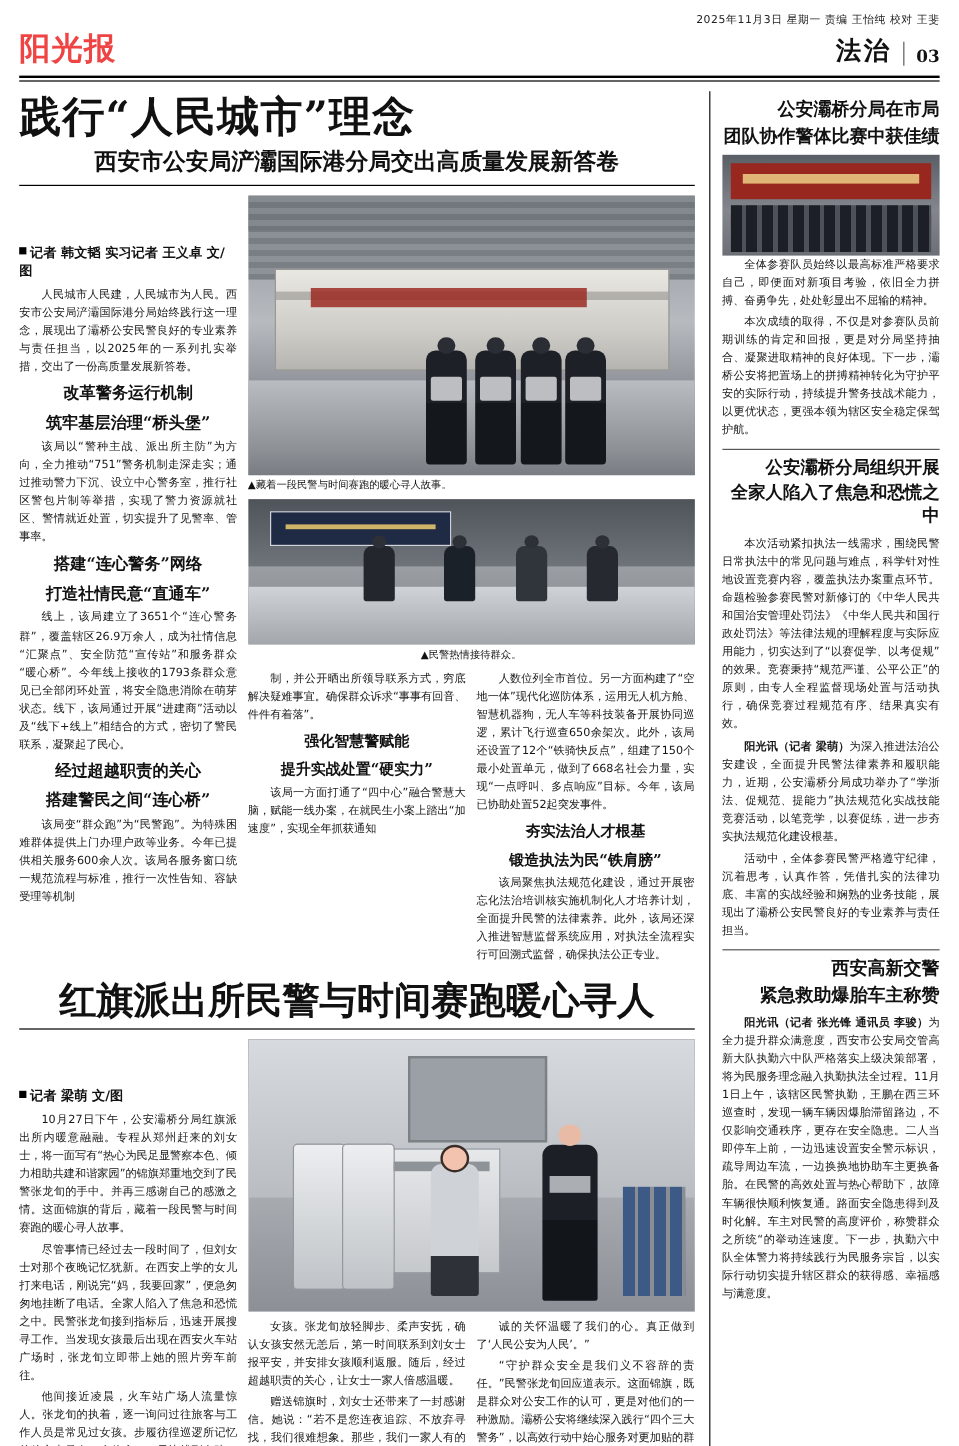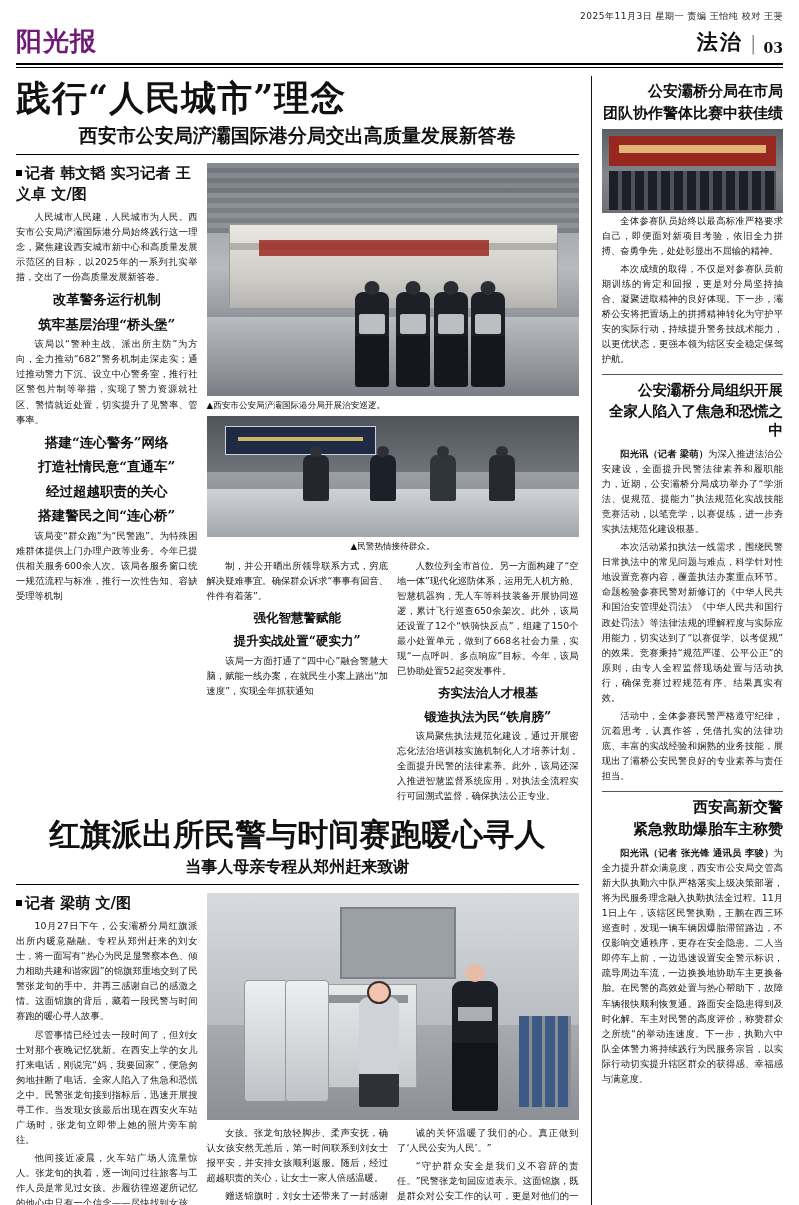--- a/index.html
+++ b/index.html
@@ -21,21 +21,21 @@
     display:flex;
     align-items:flex-end;
     justify-content:space-between;
     padding-bottom:4px;
   }
   .logo{
     font-family:"DejaVu Serif","Liberation Serif",serif;
     font-size:26px;
     font-weight:bold;
     letter-spacing:1px;
-    color:#701a75;
+    color:#ef4444;
     line-height:1;
     padding-bottom:2px;
   }
   .masthead-right{
     text-align:right;
     flex:1;
     padding-left:30px;
   }
   .masthead-meta{
     font-size:9px;
@@ -101,24 +101,25 @@
   }
   .hr-under-head{border-top:1px solid #000;margin:4px 0 8px 0;}
 
   
   .cols3{
     display:flex;
     gap:9px;
   }
   .col{flex:1;}
   .byline{
-    font-size:15px;
+    font-size:11px;
     font-weight:bold;
     margin-bottom:4px;
     line-height:1.4;
+    margin-top:40px;
   }
   .byline .sq{
     display:inline-block;
     width:6px;height:6px;
     background:#000;
     margin-right:3px;
     vertical-align:2px;
   }
   p.txt{
     font-size:9.3px;
@@ -374,46 +375,47 @@
       <div class="headline-main">践行“人民城市”理念</div>
       <div class="headline-sub">西安市公安局浐灞国际港分局交出高质量发展新答卷</div>
       <div class="hr-under-head"></div>
 
       <div class="cols3">
 
         <div class="col">
           <div class="byline">
             <span class="sq"></span><span>记者 韩文韬 实习记者 王义卓 文/图</span>
           </div>
-          <p class="txt">人民城市人民建，人民城市为人民。西安市公安局浐灞国际港分局始终践行这一理念，聚焦建设西安城市新中心和高质量发展示范区的目标，以2025年的一系列扎实举措，交出了一份高质量发展新答卷。</p>
+          <p class="txt">人民城市人民建，人民城市为人民。西安市公安局浐灞国际港分局始终践行这一理念，展现出了灞桥公安民警良好的专业素养与责任担当，以2025年的一系列扎实举措，交出了一份高质量发展新答卷。</p>
 
           <h4 class="subhead">改革警务运行机制</h4>
           <h4 class="subhead">筑牢基层治理“桥头堡”</h4>
-          <p class="txt">该局以“警种主战、派出所主防”为方向，全力推动“682”警务机制走深走实；通过推动警力下沉、设立中心警务室，推行社区警包片制等举措，实现了警力资源就社区、警情就近处置，切实提升了见警率、管事率。</p>
+          <p class="txt">该局以“警种主战、派出所主防”为方向，全力推动“751”警务机制走深走实；通过推动警力下沉、设立中心警务室，推行社区警包片制等举措，实现了警力资源就社区、警情就近处置，切实提升了见警率、管事率。</p>
 
           <h4 class="subhead">搭建“连心警务”网络</h4>
           <h4 class="subhead">打造社情民意“直通车”</h4>
+          <p class="txt">线上，该局建立了3651个“连心警务群”，覆盖辖区26.9万余人，成为社情信息“汇聚点”、安全防范“宣传站”和服务群众“暖心桥”。今年线上接收的1793条群众意见已全部闭环处置，将安全隐患消除在萌芽状态。线下，该局通过开展“进建商”活动以及“线下+线上”相结合的方式，密切了警民联系，凝聚起了民心。</p>
 
           <h4 class="subhead">经过超越职责的关心</h4>
           <h4 class="subhead">搭建警民之间“连心桥”</h4>
           <p class="txt">该局变“群众跑”为“民警跑”。为特殊困难群体提供上门办理户政等业务。今年已提供相关服务600余人次。该局各服务窗口统一规范流程与标准，推行一次性告知、容缺受理等机制</p>
         </div>
 
         <div class="col" style="flex:2.05">
           <div class="photo ph-hall">
             <div class="ceiling"></div>
             <div class="bldg"></div>
             <div class="banner"></div>
             <div class="floor"></div>
             <div class="cop c1"></div>
             <div class="cop c2"></div>
             <div class="cop c3"></div>
             <div class="cop c4"></div>
           </div>
-          <div class="cap">▲西安市公安局浐灞国际港分局开展治安巡逻。</div>
+          <div class="cap">▲藏着一段民警与时间赛跑的暖心寻人故事。</div>
 
           <div class="photo ph-desk">
             <div class="wall"></div>
             <div class="sign"></div>
             <div class="counter"></div>
             <div class="p pa"></div>
             <div class="p pb"></div>
             <div class="p pc"></div>
             <div class="p pd"></div>
           </div>
@@ -430,21 +432,20 @@
               <p class="txt">人数位列全市首位。另一方面构建了“空地一体”现代化巡防体系，运用无人机方舱、智慧机器狗，无人车等科技装备开展协同巡逻，累计飞行巡查650余架次。此外，该局还设置了12个“铁骑快反点”，组建了150个最小处置单元，做到了668名社会力量，实现“一点呼叫、多点响应”目标。今年，该局已协助处置52起突发事件。</p>
               <h4 class="subhead small">夯实法治人才根基</h4>
               <h4 class="subhead small">锻造执法为民“铁肩膀”</h4>
               <p class="txt">该局聚焦执法规范化建设，通过开展密忘化法治培训核实施机制化人才培养计划，全面提升民警的法律素养。此外，该局还深入推进智慧监督系统应用，对执法全流程实行可回溯式监督，确保执法公正专业。</p>
             </div>
           </div>
         </div>
       </div>
 
       <div class="feature-head">红旗派出所民警与时间赛跑暖心寻人</div>
-      <div class="feature-sub">当事人母亲专程从郑州赶来致谢</div>
       <div class="hr-feature"></div>
 
       <div class="cols3">
         <div class="col">
           <div class="byline">
             <span class="sq"></span><span>记者 梁萌 文/图</span>
           </div>
           <p class="txt">10月27日下午，公安灞桥分局红旗派出所内暖意融融。专程从郑州赶来的刘女士，将一面写有“热心为民足显警察本色、倾力相助共建和谐家园”的锦旗郑重地交到了民警张龙旬的手中。并再三感谢自己的感激之情。这面锦旗的背后，藏着一段民警与时间赛跑的暖心寻人故事。</p>
           <p class="txt">尽管事情已经过去一段时间了，但刘女士对那个夜晚记忆犹新。在西安上学的女儿打来电话，刚说完“妈，我要回家”，便急匆匆地挂断了电话。全家人陷入了焦急和恐慌之中。民警张龙旬接到指标后，迅速开展搜寻工作。当发现女孩最后出现在西安火车站广场时，张龙旬立即带上她的照片旁车前往。</p>
           <p class="txt">他间接近凌晨，火车站广场人流量惊人。张龙旬的执着，逐一询问过往旅客与工作人员是常见过女孩。步履彷徨巡逻所记忆的他心中只有一个信念——尽快找到女孩。最终，张龙旬在广场东侧的长椅上发现了蜷缩着的</p>
@@ -485,22 +486,22 @@
         <div class="row"></div>
       </div>
 
       <p class="rtxt">全体参赛队员始终以最高标准严格要求自己，即便面对新项目考验，依旧全力拼搏、奋勇争先，处处彰显出不屈输的精神。</p>
       <p class="rtxt">本次成绩的取得，不仅是对参赛队员前期训练的肯定和回报，更是对分局坚持抽合、凝聚进取精神的良好体现。下一步，灞桥公安将把置场上的拼搏精神转化为守护平安的实际行动，持续提升警务技战术能力，以更优状态，更强本领为辖区安全稳定保驾护航。</p>
 
       <div class="r-rule"></div>
 
       <div class="rhead tight">公安灞桥分局组织开展</div>
       <div class="rhead tight" style="margin-top:-4px">全家人陷入了焦急和恐慌之中</div>
+      <p class="rtxt">本次活动紧扣执法一线需求，围绕民警日常执法中的常见问题与难点，科学针对性地设置竞赛内容，覆盖执法办案重点环节。命题检验参赛民警对新修订的《中华人民共和国治安管理处罚法》《中华人民共和国行政处罚法》等法律法规的理解程度与实际应用能力，切实达到了“以赛促学、以考促规”的效果。竞赛秉持“规范严谨、公平公正”的原则，由专人全程监督现场处置与活动执行，确保竞赛过程规范有序、结果真实有效。</p>
       <p class="rtxt"><span class="src">阳光讯（记者 梁萌）</span><span>为深入推进法治公安建设，全面提升民警法律素养和履职能力，近期，公安灞桥分局成功举办了“学浙法、促规范、提能力”执法规范化实战技能竞赛活动，以笔竞学，以赛促练，进一步夯实执法规范化建设根基。</span></p>
-      <p class="rtxt">本次活动紧扣执法一线需求，围绕民警日常执法中的常见问题与难点，科学针对性地设置竞赛内容，覆盖执法办案重点环节。命题检验参赛民警对新修订的《中华人民共和国治安管理处罚法》《中华人民共和国行政处罚法》等法律法规的理解程度与实际应用能力，切实达到了“以赛促学、以考促规”的效果。竞赛秉持“规范严谨、公平公正”的原则，由专人全程监督现场处置与活动执行，确保竞赛过程规范有序、结果真实有效。</p>
       <p class="rtxt">活动中，全体参赛民警严格遵守纪律，沉着思考，认真作答，凭借扎实的法律功底、丰富的实战经验和娴熟的业务技能，展现出了灞桥公安民警良好的专业素养与责任担当。</p>
 
       <div class="r-rule"></div>
 
       <div class="rhead">西安高新交警</div>
       <div class="rhead" style="margin-top:-4px">紧急救助爆胎车主称赞</div>
       <p class="rtxt"><span class="src">阳光讯（记者 张光锋 通讯员 李骏）</span><span>为全力提升群众满意度，西安市公安局交管高新大队执勤六中队严格落实上级决策部署，将为民服务理念融入执勤执法全过程。11月1日上午，该辖区民警执勤，王鹏在西三环巡查时，发现一辆车辆因爆胎滞留路边，不仅影响交通秩序，更存在安全隐患。二人当即停车上前，一边迅速设置安全警示标识，疏导周边车流，一边换换地协助车主更换备胎。在民警的高效处置与热心帮助下，故障车辆很快顺利恢复通。路面安全隐患得到及时化解。车主对民警的高度评价，称赞群众之所统“的举动连速度。下一步，执勤六中队全体警力将持续践行为民服务宗旨，以实际行动切实提升辖区群众的获得感、幸福感与满意度。</span></p>
 
     </div>
   </div>

